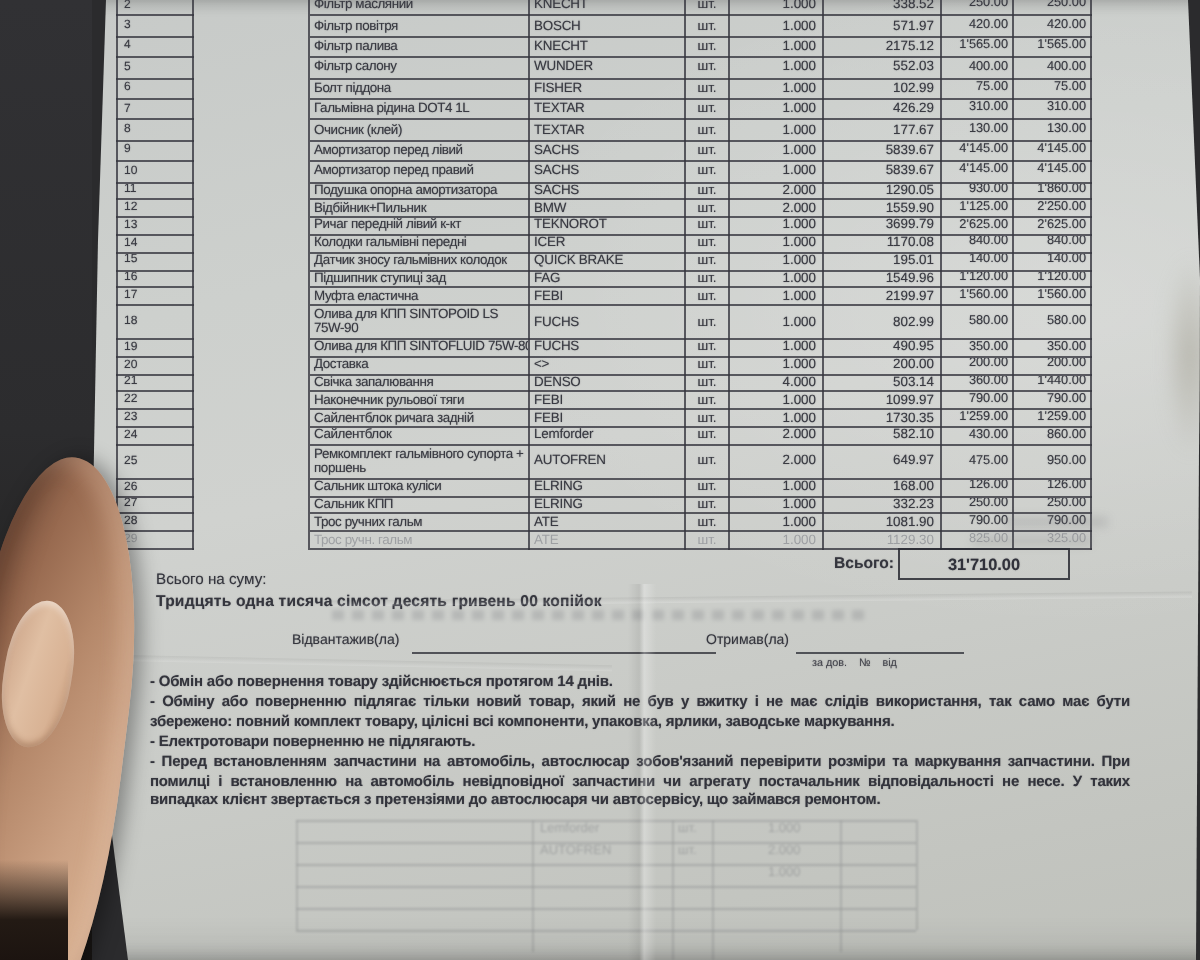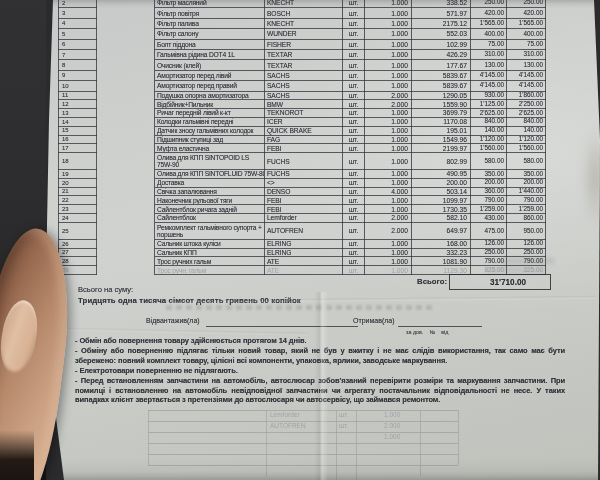--- a/index.html
+++ b/index.html
@@ -55,21 +55,21 @@
   td.unit{width:19px;text-align:center;padding:0 1px;}
   td.qty{width:41px;text-align:right;padding-right:3px;}
   td.p1{width:53px;text-align:right;padding-right:3px;}
   td.p2{width:31px;text-align:right;padding-right:2px;font-size:6.4px;}
   td.p3{width:34px;text-align:right;padding-right:2px;font-size:6.4px;}
   
   .lbl{position:absolute;color:#35363e;text-shadow:0 0 .6px rgba(53,54,62,.5);}
   #total-label{left:401px;top:277px;font-size:7.8px;font-weight:bold;}
   #total-box{position:absolute;left:433px;top:274px;width:84px;height:14px;
              border:1.4px solid rgba(40,41,49,.85);display:flex;align-items:center;justify-content:center;
-             font-size:8.2px;font-weight:bold;color:#30313a;text-shadow:0 0 .6px rgba(48,49,58,.5);padding-left:16px;}
+             font-size:8.2px;font-weight:bold;color:#30313a;text-shadow:0 0 .6px rgba(48,49,58,.5);}
   #sum-label{left:62px;top:285px;font-size:7.6px;}
   #sum-words{left:62px;top:296px;font-size:7.8px;font-weight:bold;letter-spacing:.1px;}
   #shipped{left:130px;top:317px;font-size:7px;}
   #received{left:337px;top:317px;font-size:7px;}
   .sig-line{position:absolute;height:1px;background:rgba(50,51,59,.8);}
   #sig1{left:190px;top:326px;width:152px;}
   #sig2{left:382px;top:326px;width:84px;}
   #warrant{left:390px;top:329px;font-size:5.4px;white-space:pre;color:#45464e;}
   #terms{position:absolute;left:59px;top:336px;width:490px;
          font-size:7.5px;font-weight:bold;line-height:9.9px;color:#33343c;

